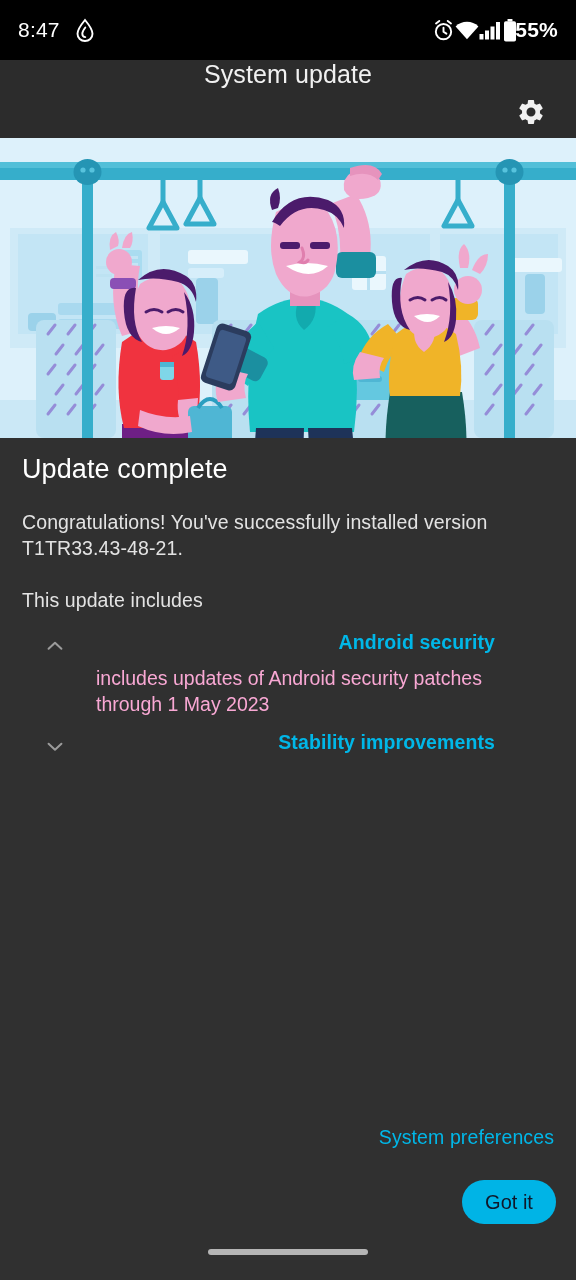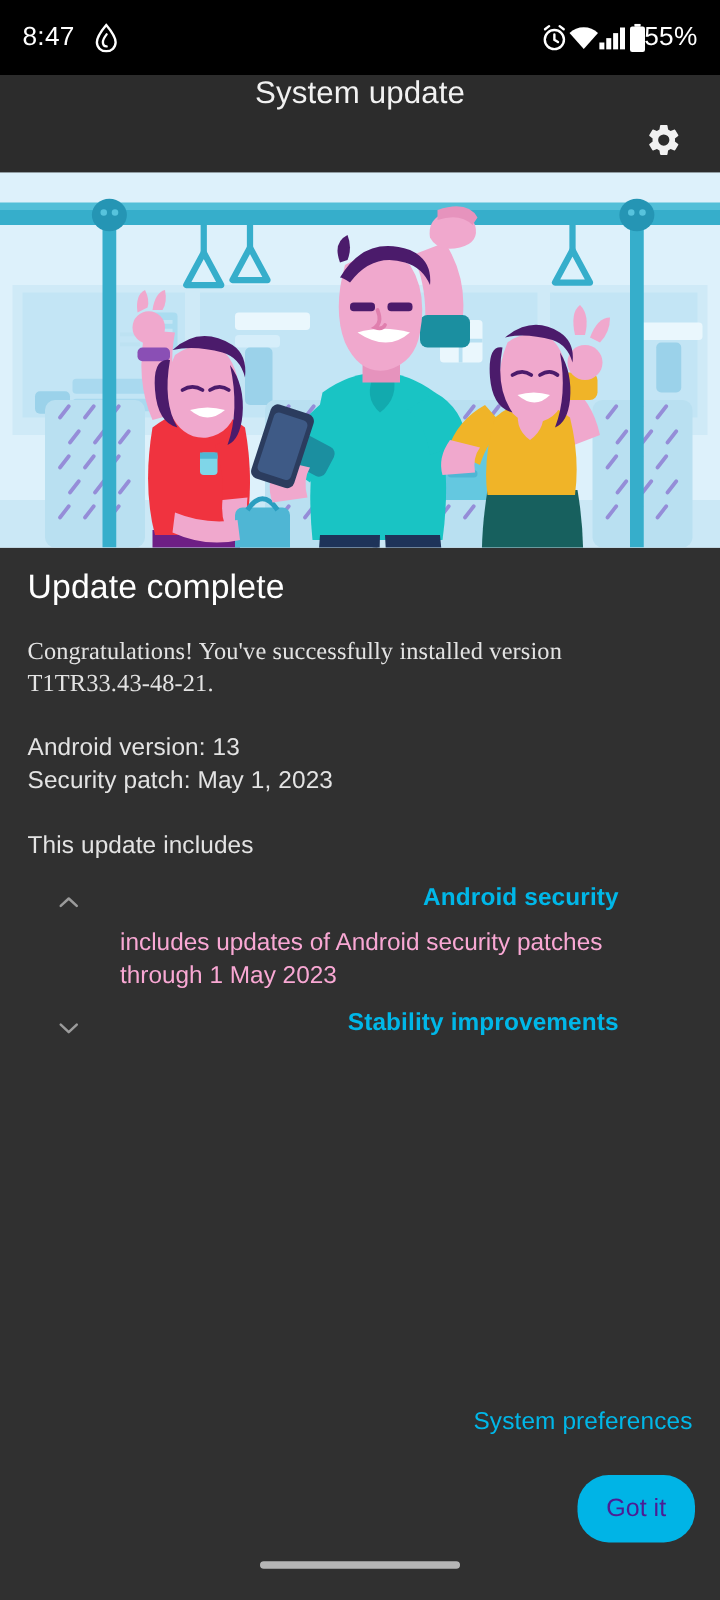--- a/index.html
+++ b/index.html
@@ -17,21 +17,21 @@
 
   
   #statusbar {
     position:absolute; top:0; left:0;
     width:576px; height:60px;
     background:#000;
     display:flex; align-items:center;
     padding:14px 18px;
   }
   #status-left { display:flex; align-items:center; gap:14px; }
-  #status-right { margin-left:auto; display:flex; align-items:center; gap:0; }
+  #status-right { margin-left:auto; display:flex; align-items:center; gap:0;font-weight:bold; }
   .sb-time { color:#fff; font-size:21px; letter-spacing:.2px; }
   .sb-pct  { color:#fff; font-size:21px; letter-spacing:.2px; margin-left:-2px;}
   .sb-ico  { display:block; }
 
   
   #appbar {
     position:absolute; top:60px; left:0;
     width:576px; height:78px;
     background:#2c2c2c;
     display:flex; align-items:center;
@@ -57,41 +57,41 @@
   }
   #hero-inner {
     position:absolute; left:62px; top:150px;
     width:576px; height:440px;
   }
 
   
   #content { position:absolute; top:438px; left:0; width:517px; padding:0 22px; }
   #page-title { color:#fff; font-size:27px; font-weight:400; margin-top:16px; letter-spacing:.1px;}
   .body-text { color:#e3e3e3; font-size:19.5px; line-height:26px; letter-spacing:.1px; }
-  #congrats { margin-top:24px;font-family:Liberation Serif, serif; }
+  #congrats { margin-top:24px; }
   #version-block { margin-top:24px; }
   #includes-label { margin-top:26px; }
 
   #accordion { margin-top:12px; padding-left:22px; }
   .acc-item { margin-bottom:8px; }
   .acc-head { display:flex; align-items:flex-start; gap:20px; padding:6px 0;justify-content:space-between; }
   .chev { width:22px; height:22px; flex:none; margin-top:4px; }
   .acc-title { color:#00b7e8; font-size:19.5px; font-weight:bold; letter-spacing:.1px; }
   .acc-body { color:#f9a8d4; font-size:19.5px; line-height:26px; padding-left:52px; margin-top:2px; }
 
   
   #pref-link {
     position:absolute; right:22px; top:1126px;
     color:#00b7e8; font-size:19.5px; letter-spacing:.1px;
   }
   #gotit-btn {
     position:absolute; right:20px; top:1180px;
-    width:94px; height:54px;
+    width:94px; height:44px;
     background:#00b4e6; border-radius:25px; border:0;
-    color:#4c1d95; font-size:20px; font-family:"Liberation Sans", sans-serif;
+    color:#0f172a; font-size:20px; font-family:"Liberation Sans", sans-serif;
     display:flex; align-items:center; justify-content:center;
   }
 
   
   #navbar { position:absolute; bottom:0; left:0; width:576px; height:44px; background:#303030; }
   #nav-pill {
     position:absolute; left:50%; transform:translateX(-50%);
     top:13px; width:160px; height:6px;
     background:#b5b5b5; border-radius:3px;
   }
@@ -322,24 +322,20 @@
         </svg>
       </div>
     </div>
   </div>
 
   <div id="content">
     <div id="page-title">Update complete</div>
 
     <div id="congrats" class="body-text">Congratulations! You've successfully installed version T1TR33.43-48-21.</div>
 
-    <div id="version-block">
-      <div class="body-text">Android version: 13</div>
-      <div class="body-text">Security patch: May 1, 2023</div>
-    </div>
 
     <div id="includes-label" class="body-text">This update includes</div>
 
     <div id="accordion">
 
       <div class="acc-item">
         <div class="acc-head">
           <svg class="chev" viewBox="0 0 24 24">
             <path d="M5 15 L12 8.5 L19 15" fill="none" stroke="#9b9b9b" stroke-width="2.2" stroke-linecap="round" stroke-linejoin="round"></path>
           </svg>

